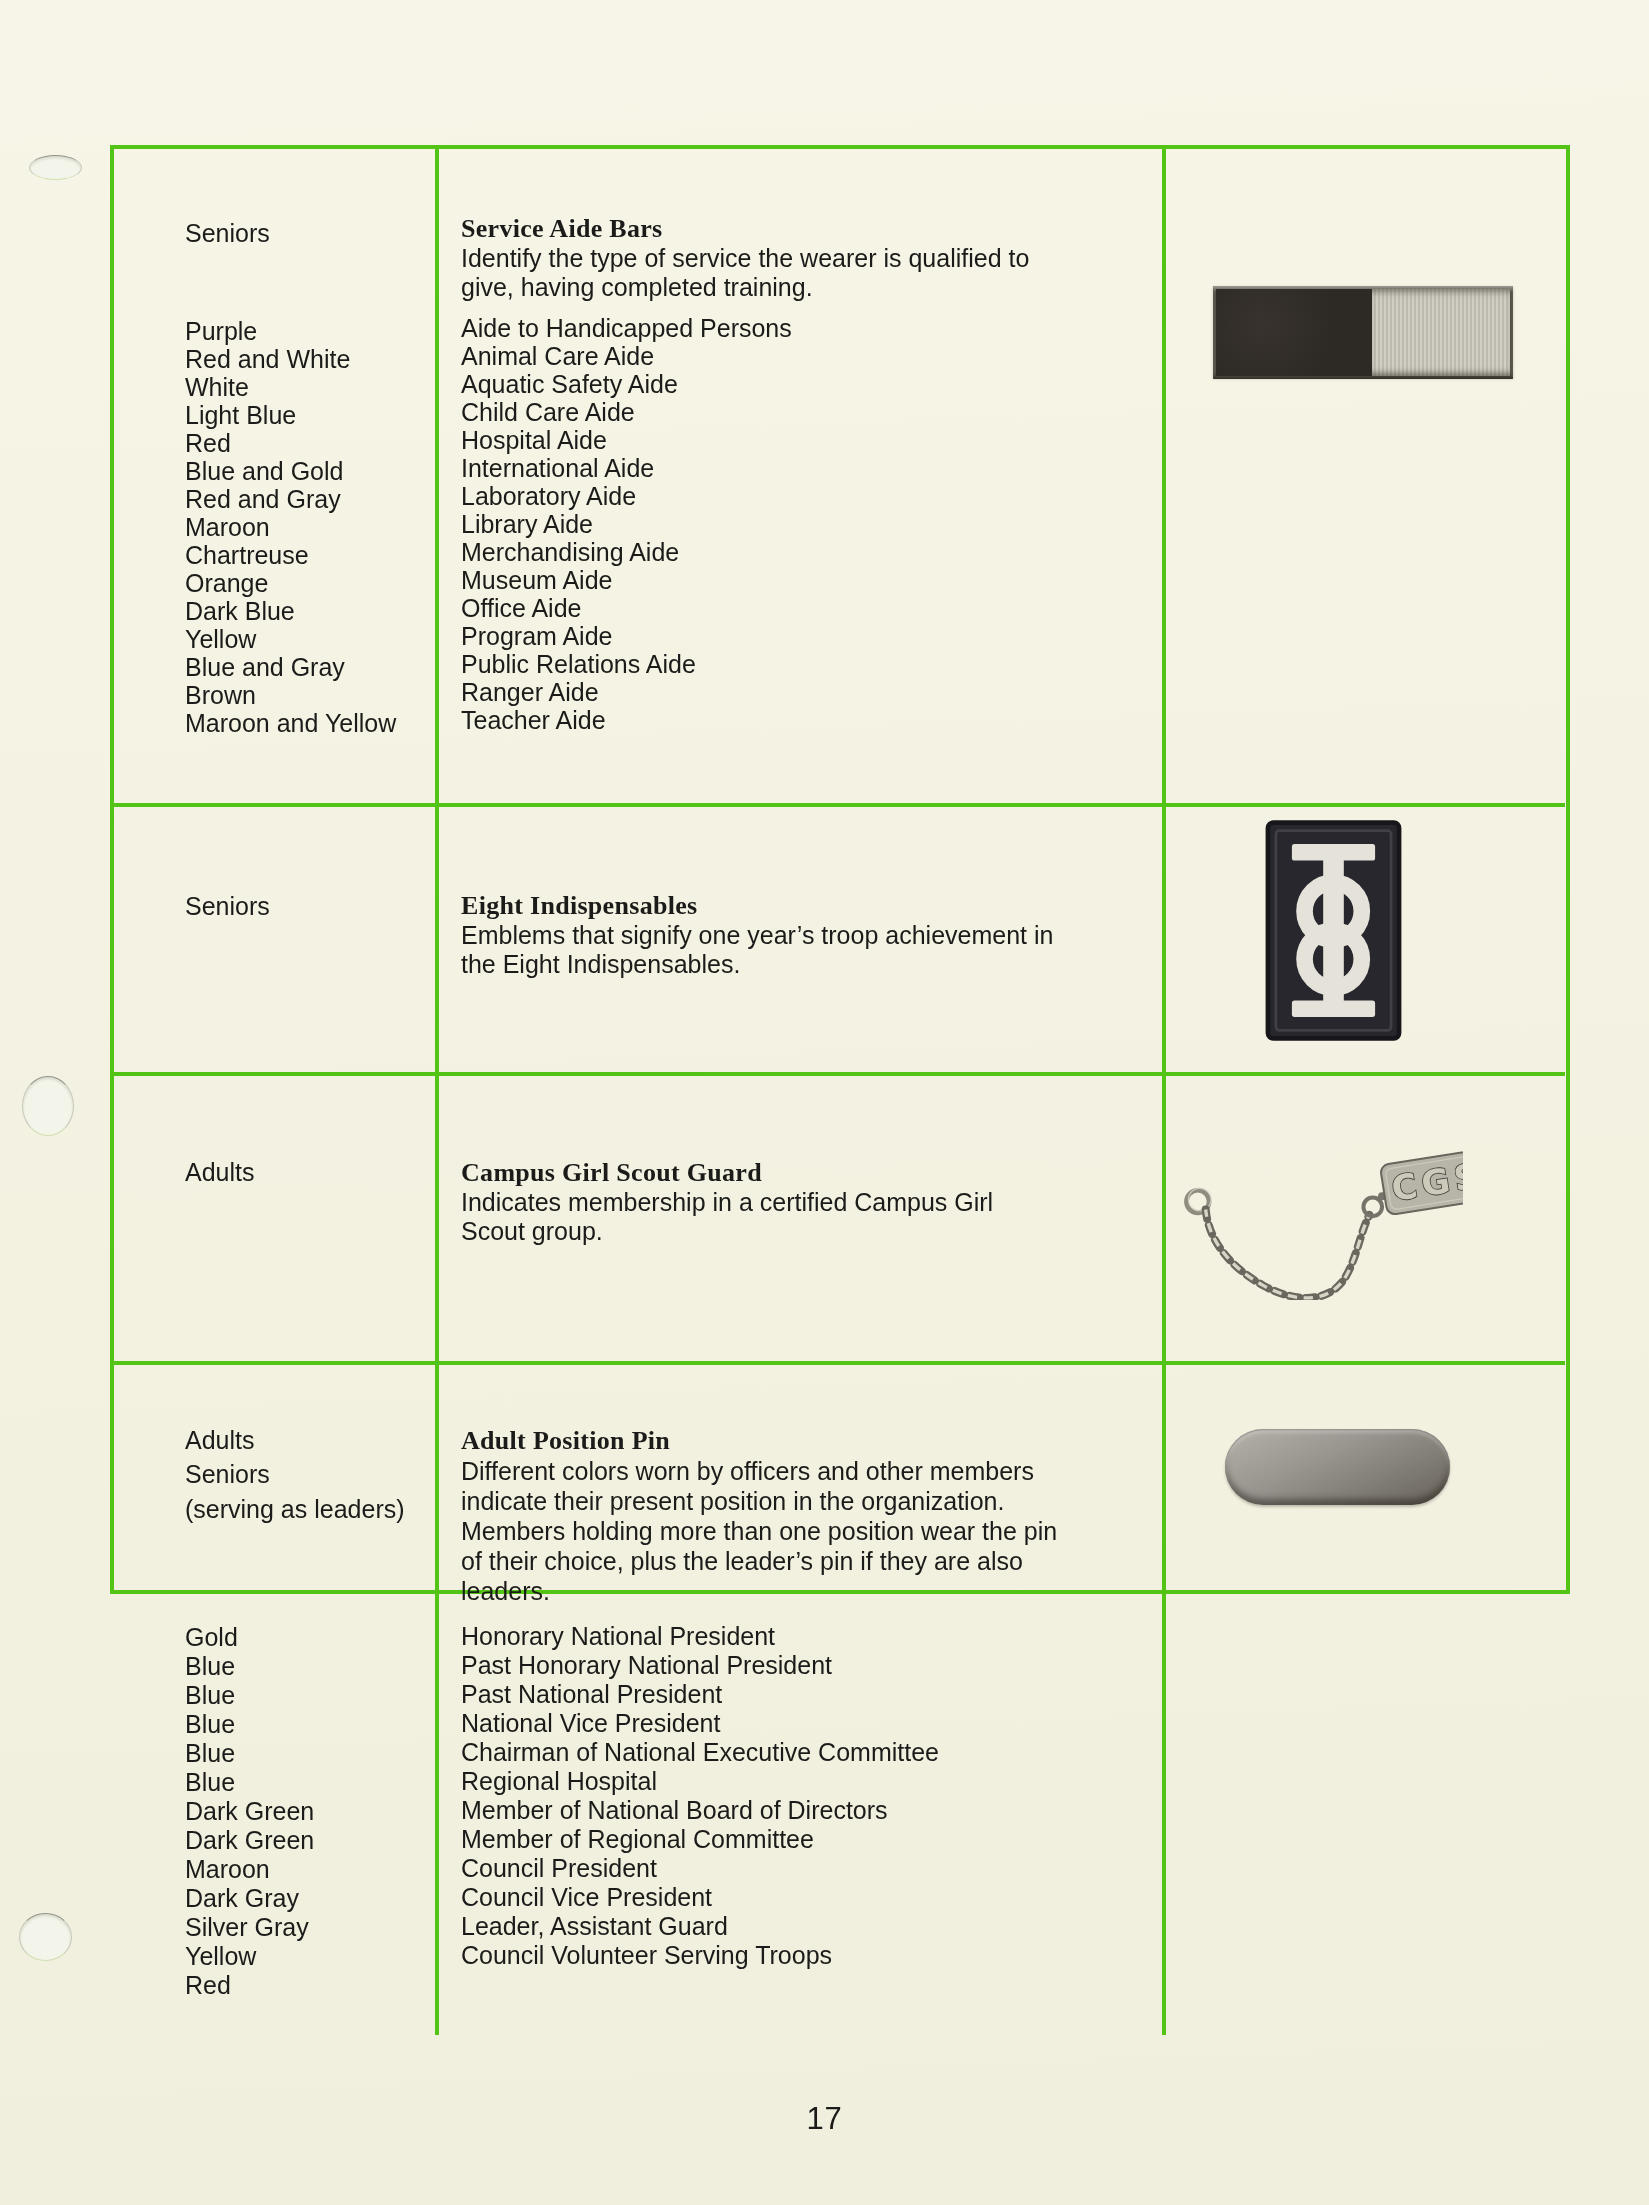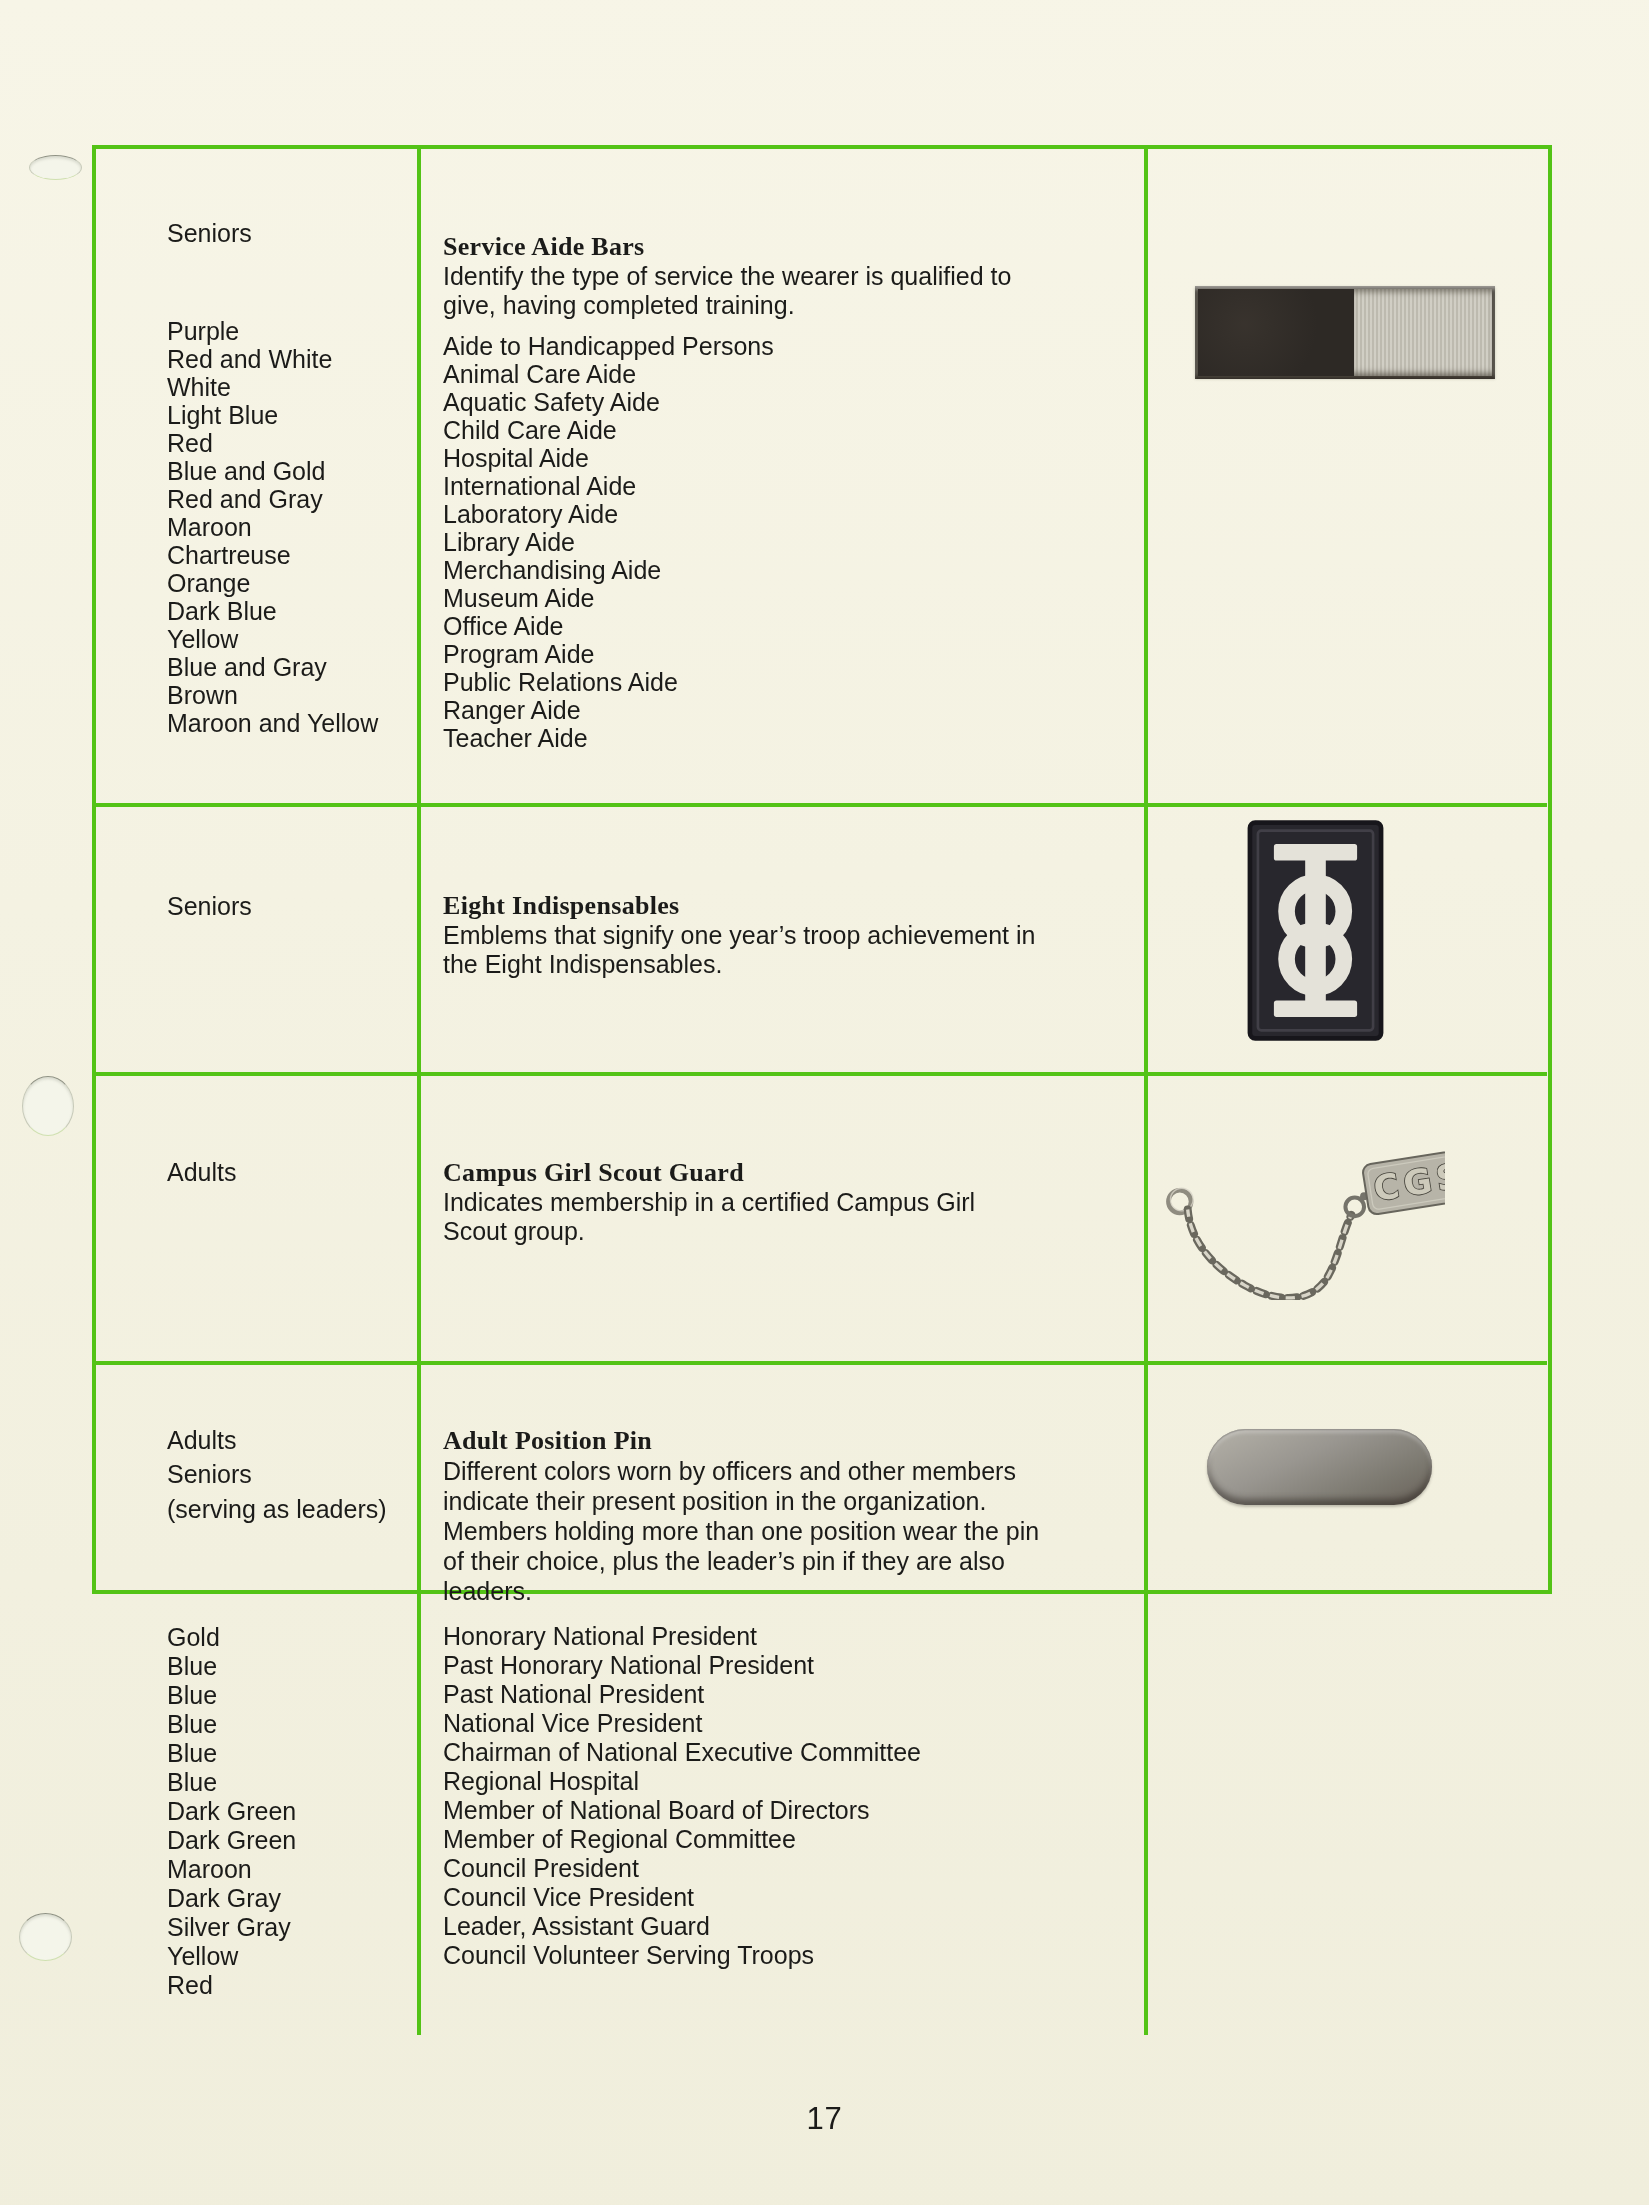--- a/index.html
+++ b/index.html
@@ -21,21 +21,21 @@
     border-top-color:#8f9284;
     border-bottom-color:#cfe0b0;
     box-shadow:inset 0 2px 2.7px rgba(90,95,80,.18);
   }
   .hole1 { left:29px;  top:155px;  width:53px; height:25px; }
   .hole2 { left:22px;  top:1076px; width:52px; height:60px; }
   .hole3 { left:18.7px;  top:1913px; width:53px; height:48px; }
 
   
   .gtable {
-    position:absolute; left:92px; top:145px;
+    position:absolute; left:110px; top:145px;
     width:1460px; height:1449px;
     border:4.7px solid #53c316;
     display:grid;
     grid-template-columns:325px 727px 399px;
     grid-template-rows:658px 269px 289px 670px;
   }
   .cell { overflow:hidden; }
   .b-right  { border-right:4.7px solid #53c316; }
   .b-bottom { border-bottom:4.7px solid #53c316; }
 
@@ -44,21 +44,21 @@
   .c-aud.r1 { padding-top:70px; }
   .c-aud.r2 { padding-top:85px; }
   .c-aud.r3 { padding-top:82px; }
   .c-aud.r4 { padding-top:61px;  }
   .aud-label { font-size:25px; line-height:29px; }
   .aud-line  { font-size:25px; line-height:29px; }
   .aud-line + .aud-line { margin-top:5.3px; }
 
   
   .c-desc { padding-left:22px; padding-right:20px; }
-  .c-desc.r1 { padding-top:83px; }
+  .c-desc.r1 { padding-top:65px; }
   .c-desc.r2 { padding-top:84px; }
   .c-desc.r3 { padding-top:82px; }
   .c-desc.r4 { padding-top:61px; }
   .title {
     font-family:"Liberation Serif","DejaVu Serif",serif;
     font-weight:700; font-size:26px; line-height:30px;
     letter-spacing:0.3px;
   }
   .dline { font-size:25px; line-height:29px; }
   .r4 .dline { line-height:30px; }

